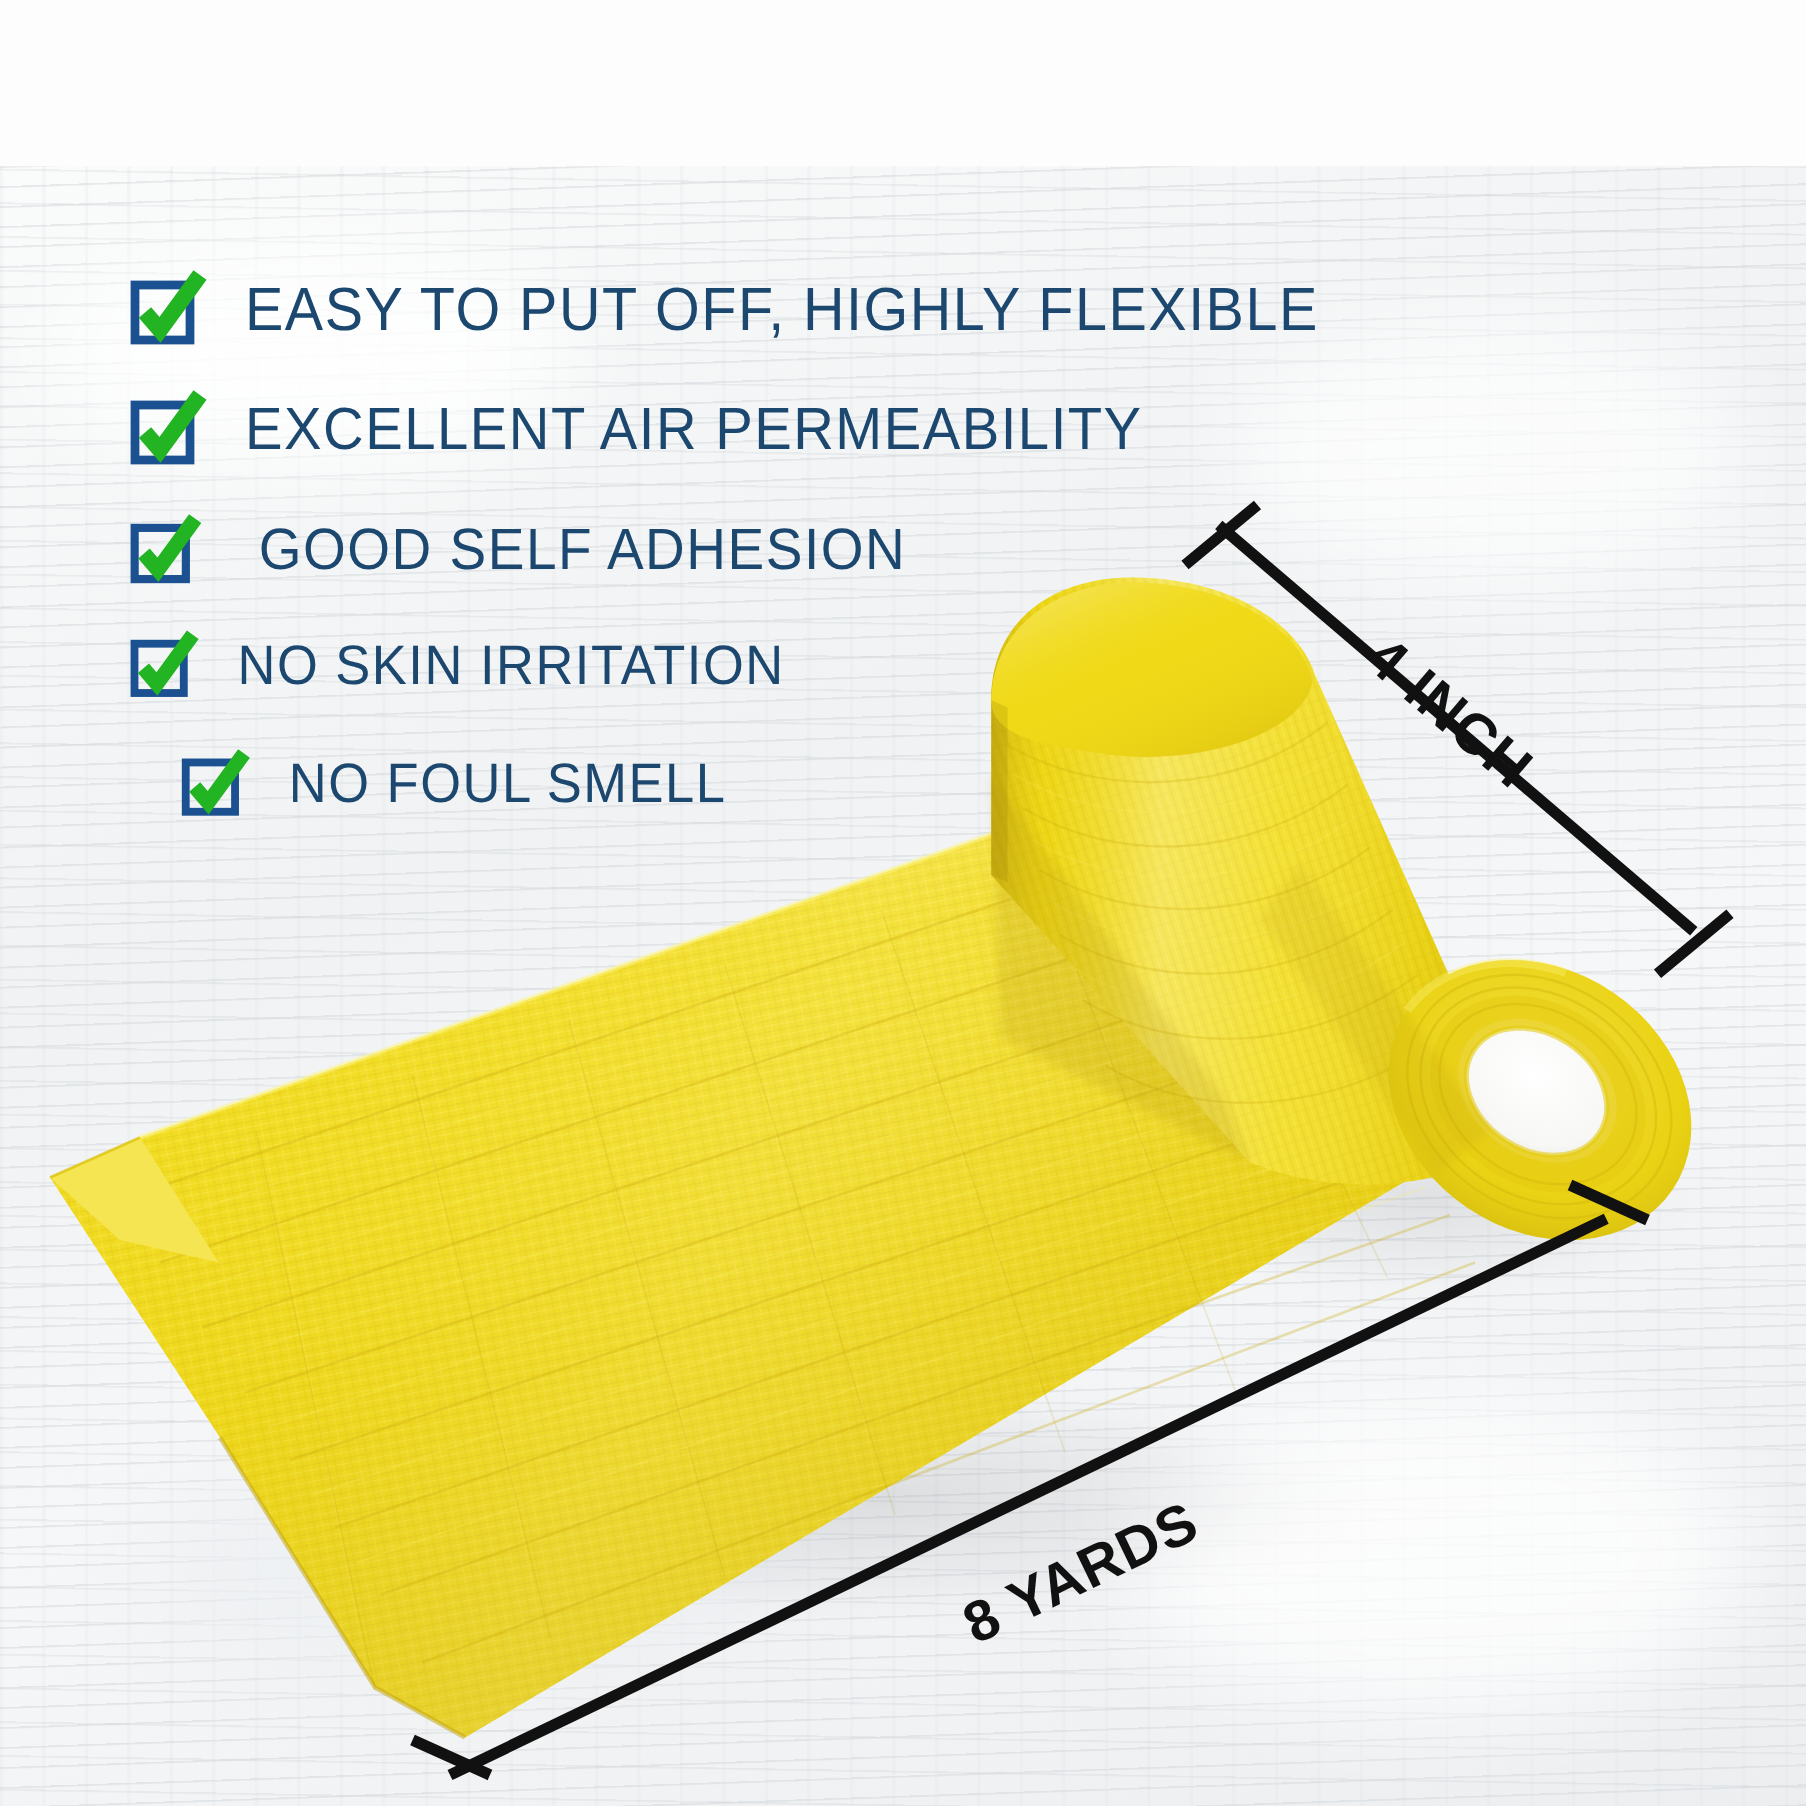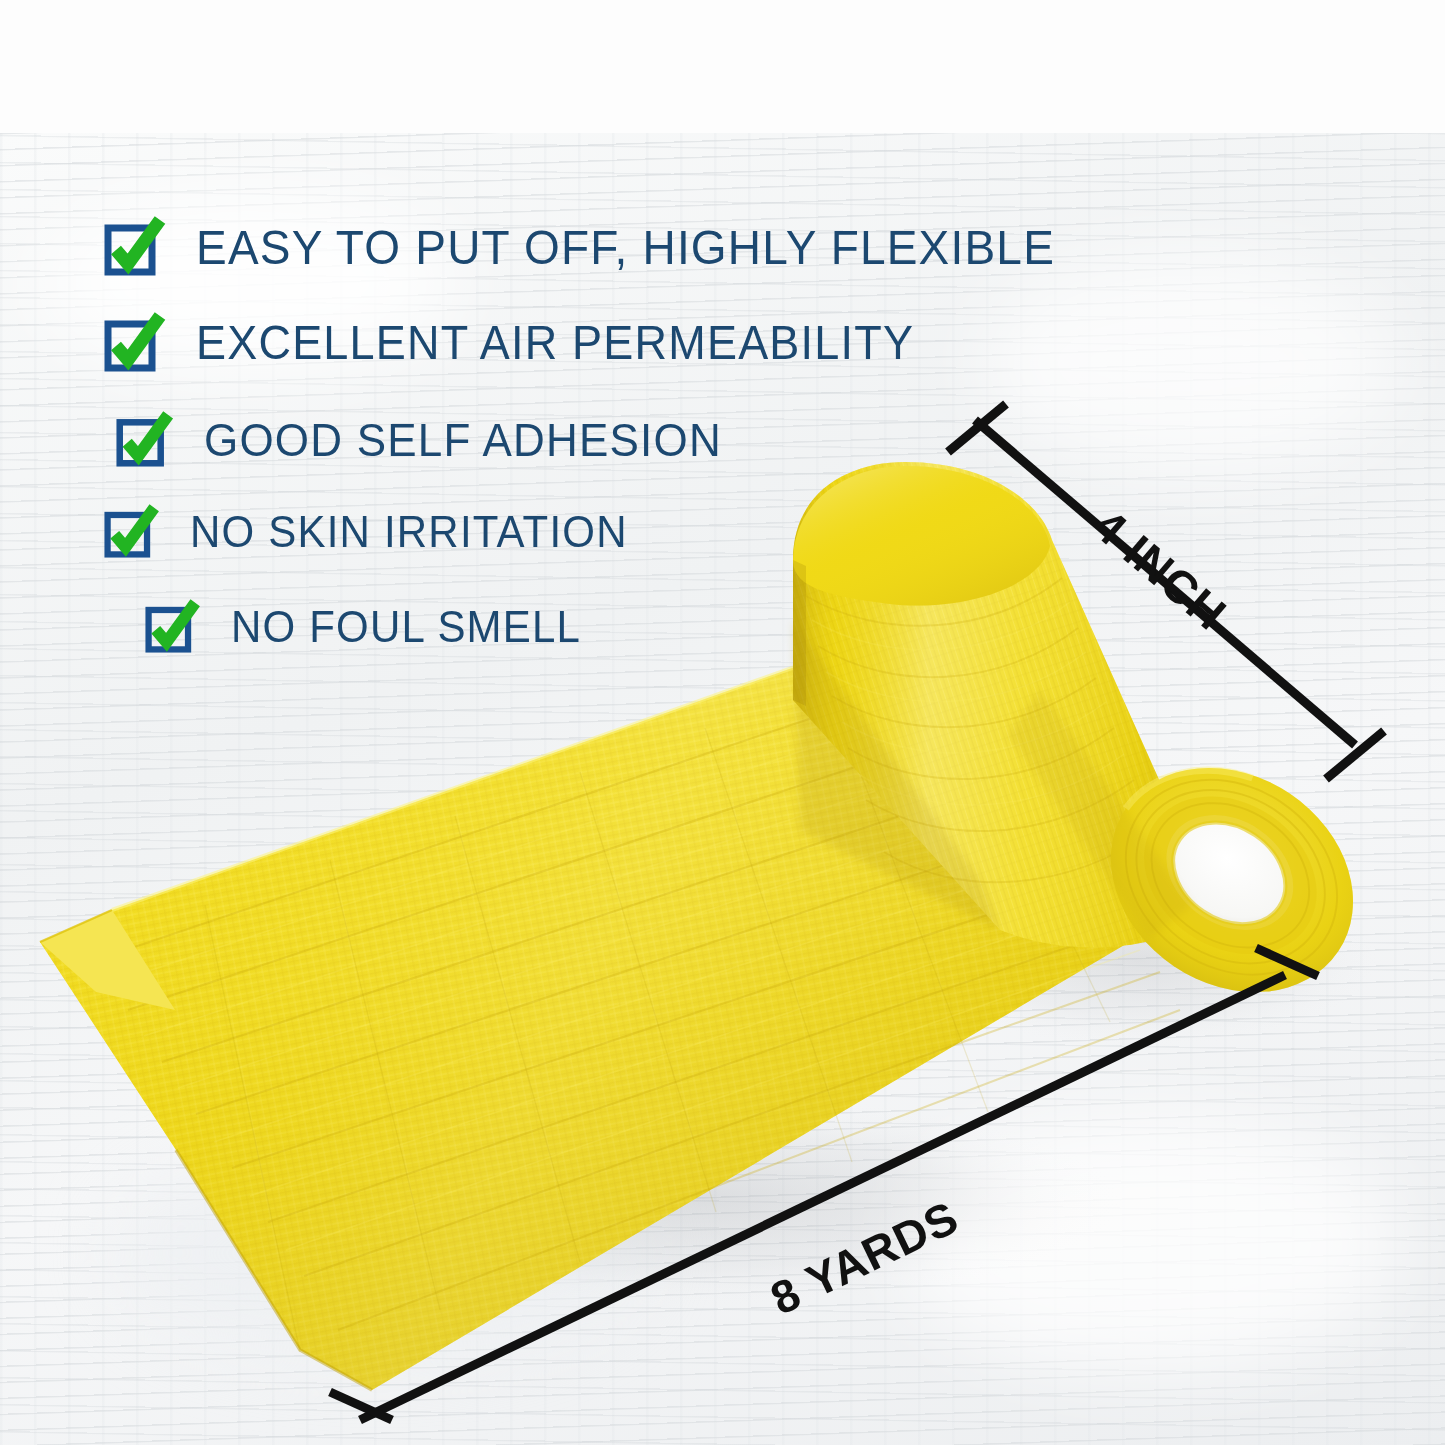--- a/index.html
+++ b/index.html
@@ -271,21 +271,21 @@
     <div class="feature-row" style="left:0px;top:108px;">
       <span class="cbox">
         <svg width="58" height="58" viewBox="0 0 58 58">
           <rect x="4" y="10" width="44" height="44" fill="none" stroke="#1b5190" stroke-width="7"></rect>
           <path d="M12,32 L24,46 L56,2" fill="none" stroke="#22b422" stroke-width="13" stroke-linecap="butt" stroke-linejoin="miter"></path>
         </svg>
       </span>
       <span class="feature-label" style="font-size:45px;margin-left:34px;">EXCELLENT AIR PERMEABILITY</span>
     </div>
 
-    <div class="feature-row" style="left:12px;top:207px;">
+    <div class="feature-row" style="left:0px;top:207px;gap:15px;">
       <span class="cbox">
         <svg width="54" height="54" viewBox="0 0 58 58">
           <rect x="4" y="10" width="44" height="44" fill="none" stroke="#1b5190" stroke-width="7"></rect>
           <path d="M12,32 L24,46 L56,2" fill="none" stroke="#22b422" stroke-width="13" stroke-linecap="butt" stroke-linejoin="miter"></path>
         </svg>
       </span>
       <span class="feature-label" style="font-size:44px;margin-left:34px;">GOOD SELF ADHESION</span>
     </div>
 
     <div class="feature-row" style="left:0px;top:300px;">

